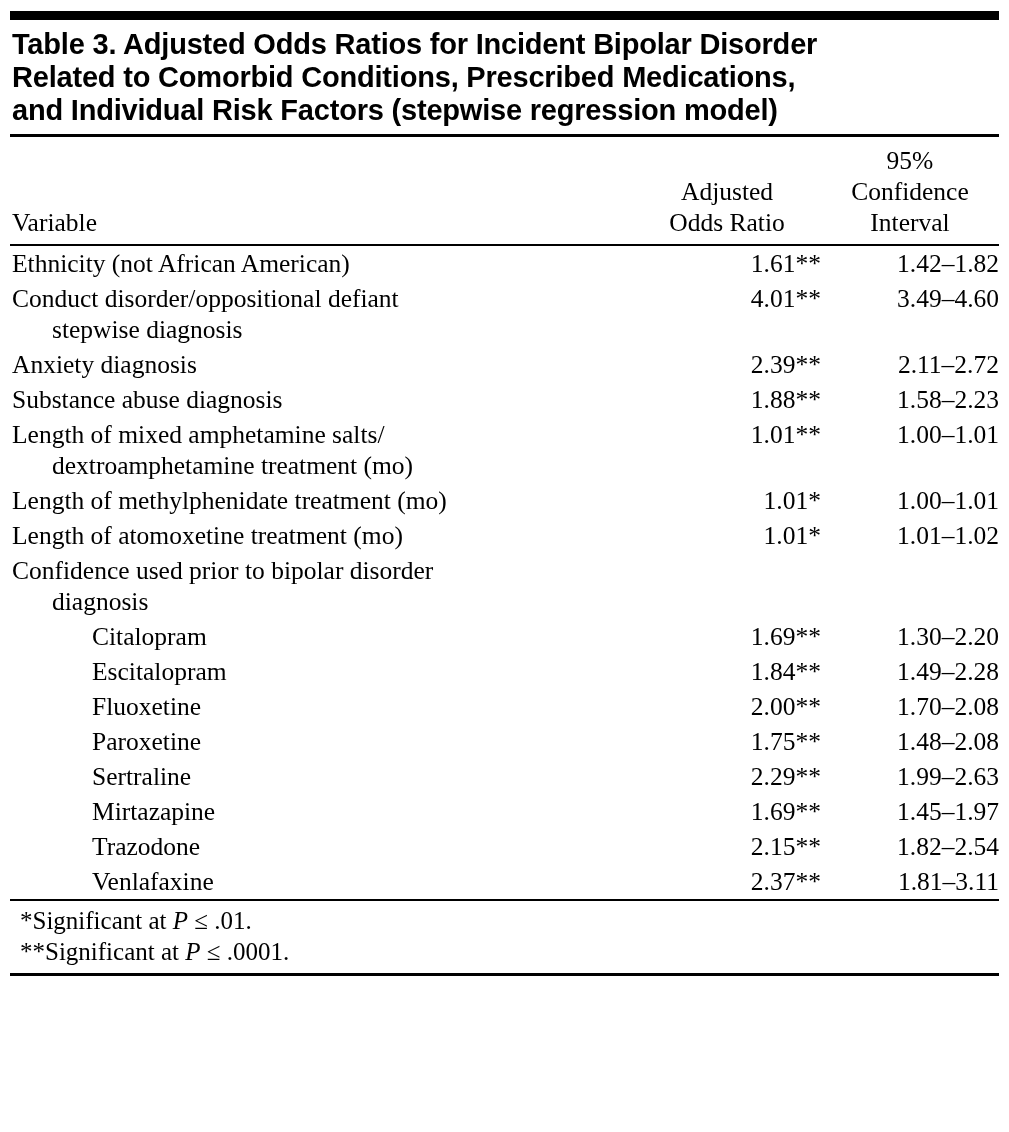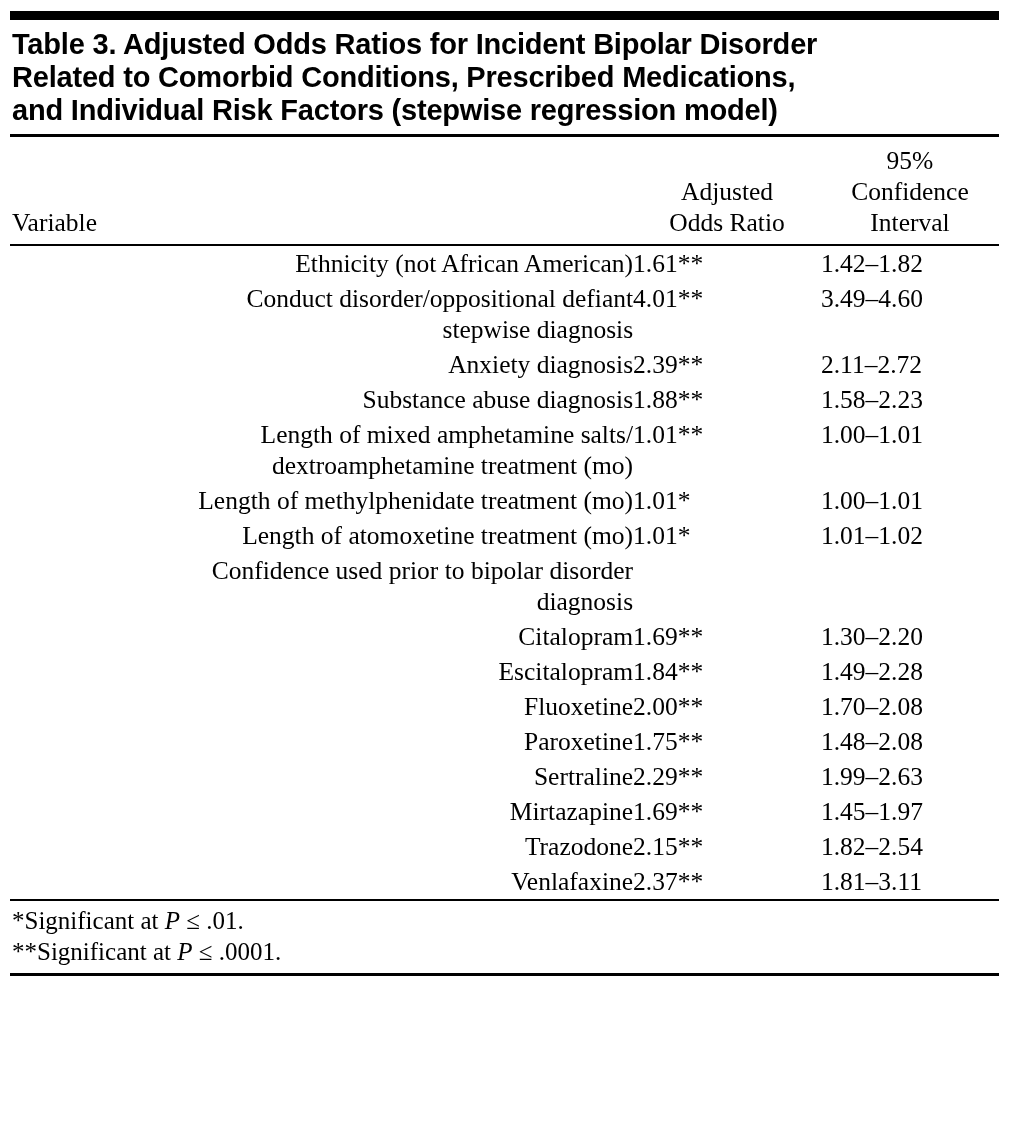--- a/index.html
+++ b/index.html
@@ -70,39 +70,40 @@
   .head-or, .head-ci {
     text-align: center;
   }
   .head-line { display: block; }
 
   tbody td {
     padding: 0 0 0 0;
     vertical-align: top;
   }
   tbody tr td.var {
-    text-align: right;
+    text-align: left;
     padding-left: 2px;
     padding-top: 2px;
     padding-bottom: 2px;
   }
   tbody tr td.num {
-    text-align: left;
+    text-align: right;
     padding-top: 2px;
     padding-bottom: 2px;
     white-space: nowrap;
   }
   .cont-line {
     display: block;
     padding-left: 40px;
   }
   .footnotes {
     font-size: 25px;
     line-height: 31px;
     padding: 4px 2px 6px 2px;
+    margin-left: 8px;
   }
   .footnotes div { white-space: nowrap; }
   .ital { font-style: italic; }
   .sup-star { letter-spacing: 0; }
 </style>
 </head>
 <body>
 
 <div class="page">
 

